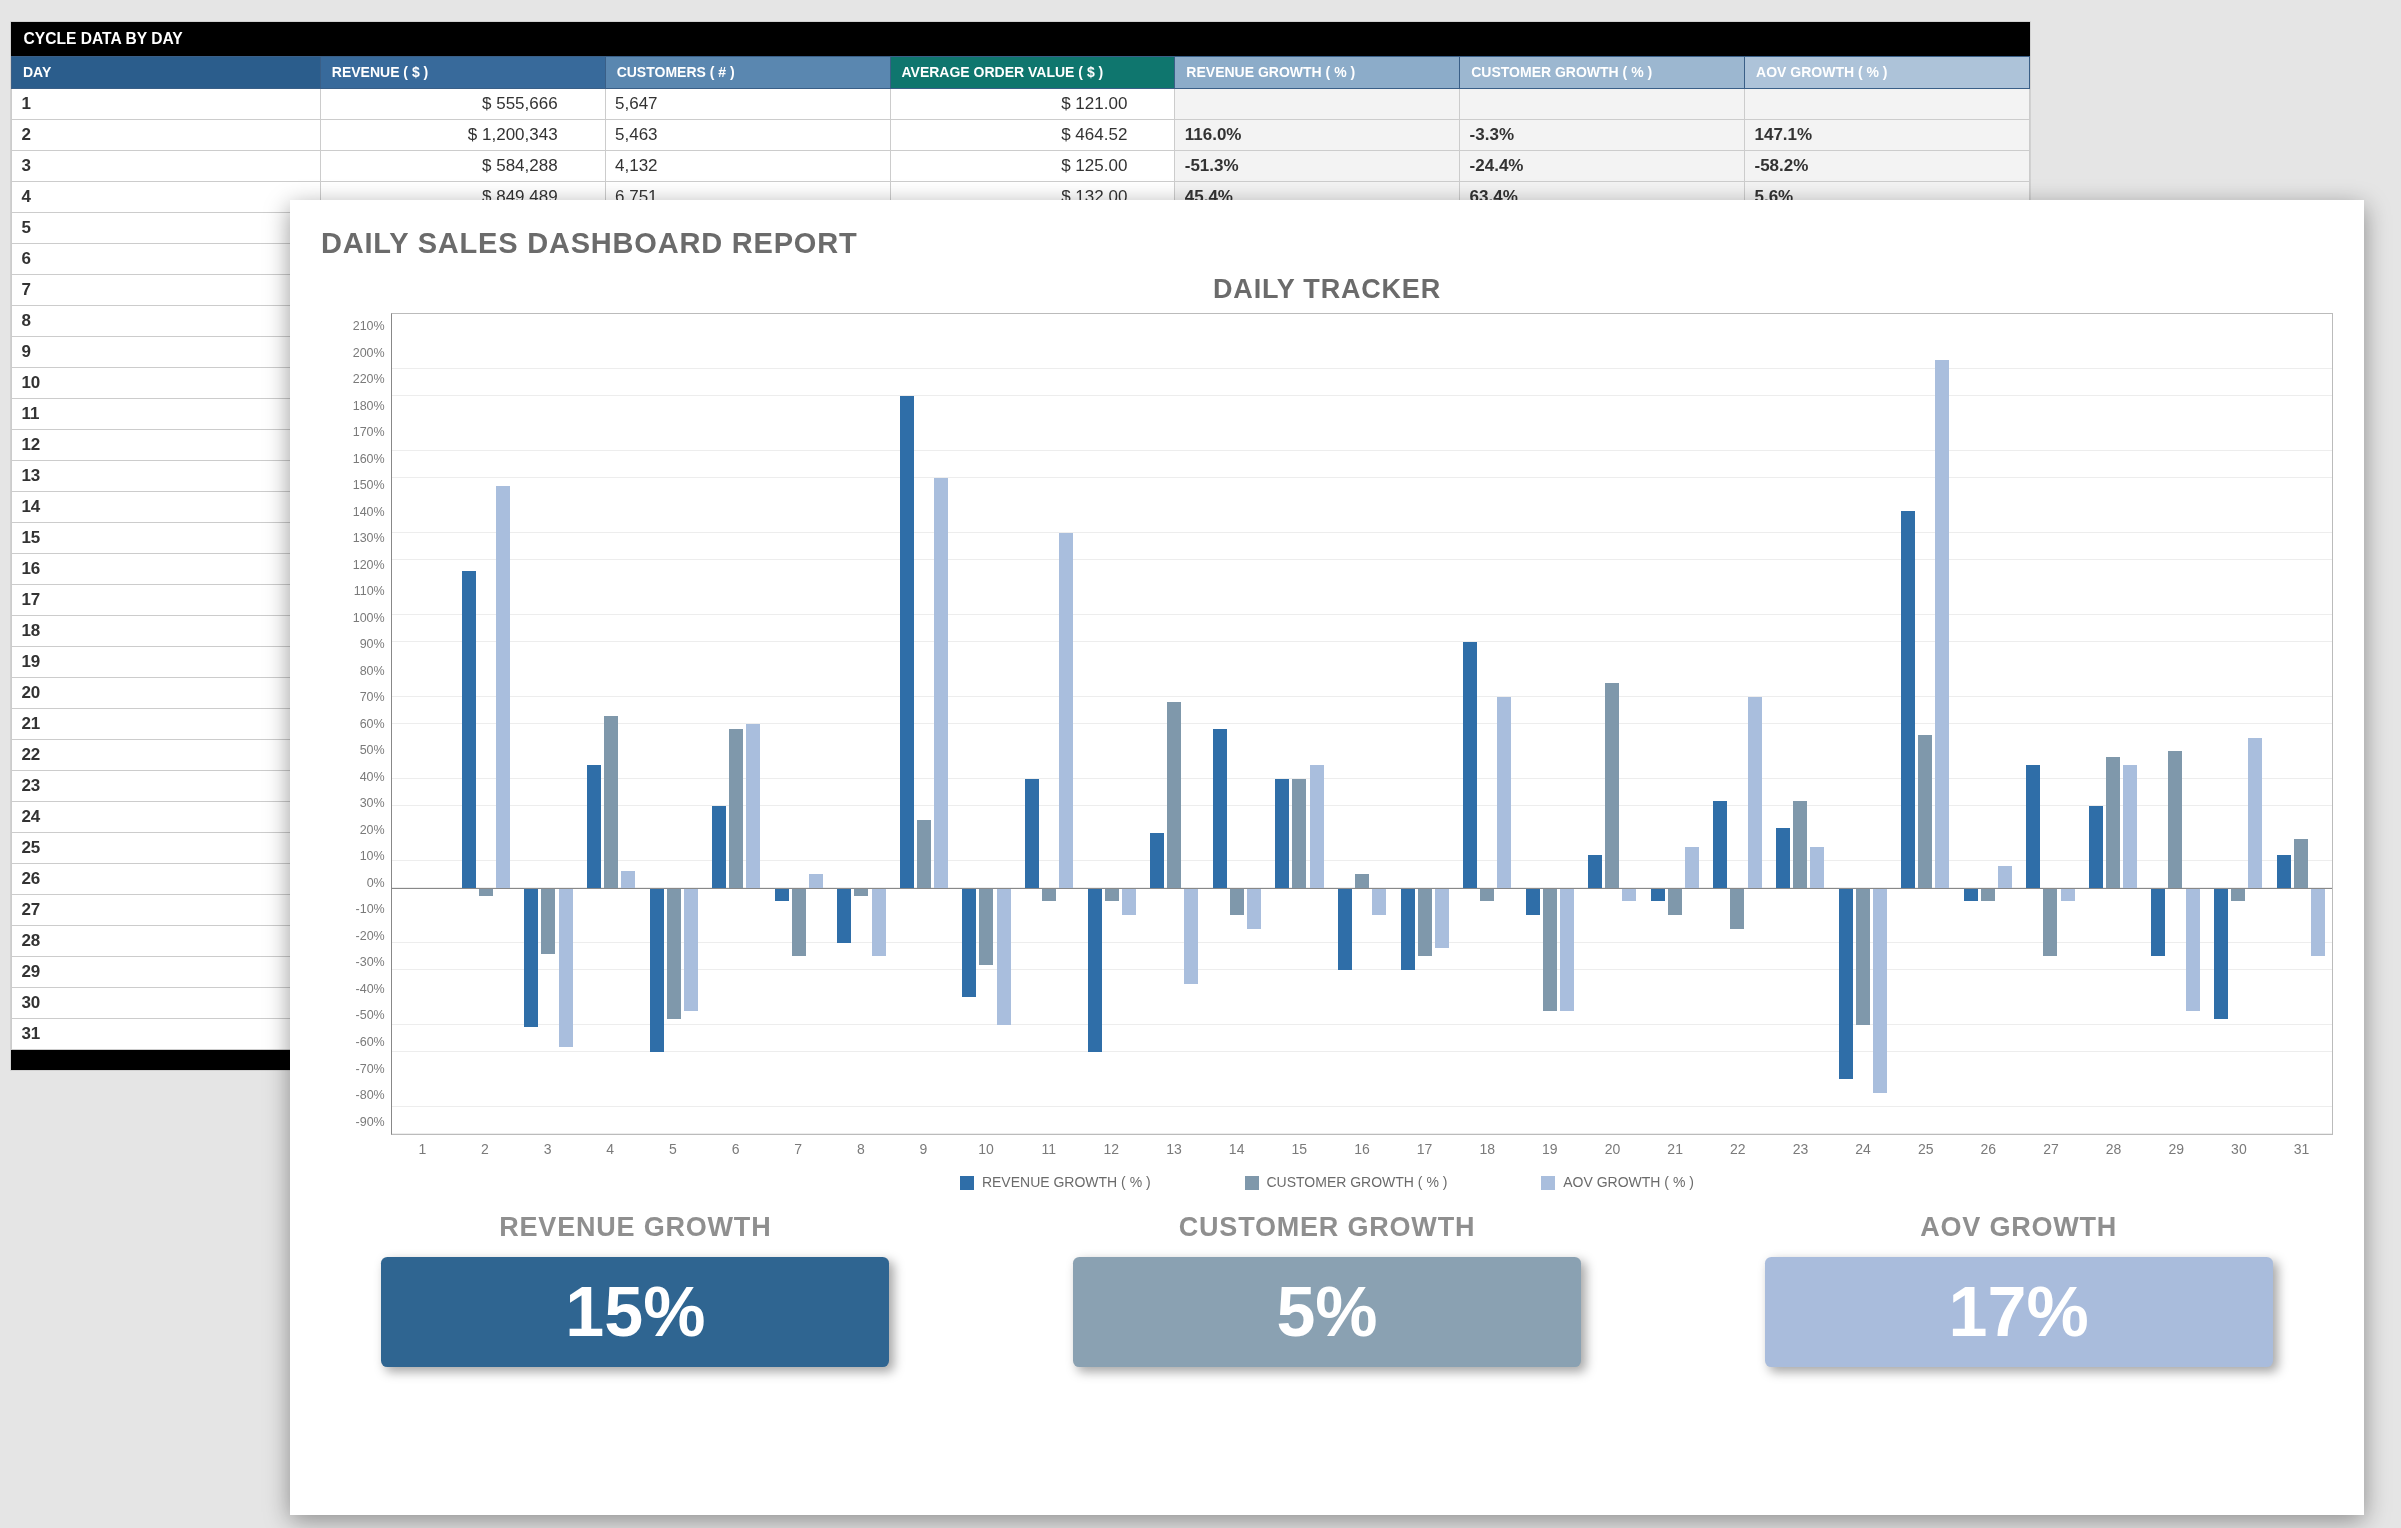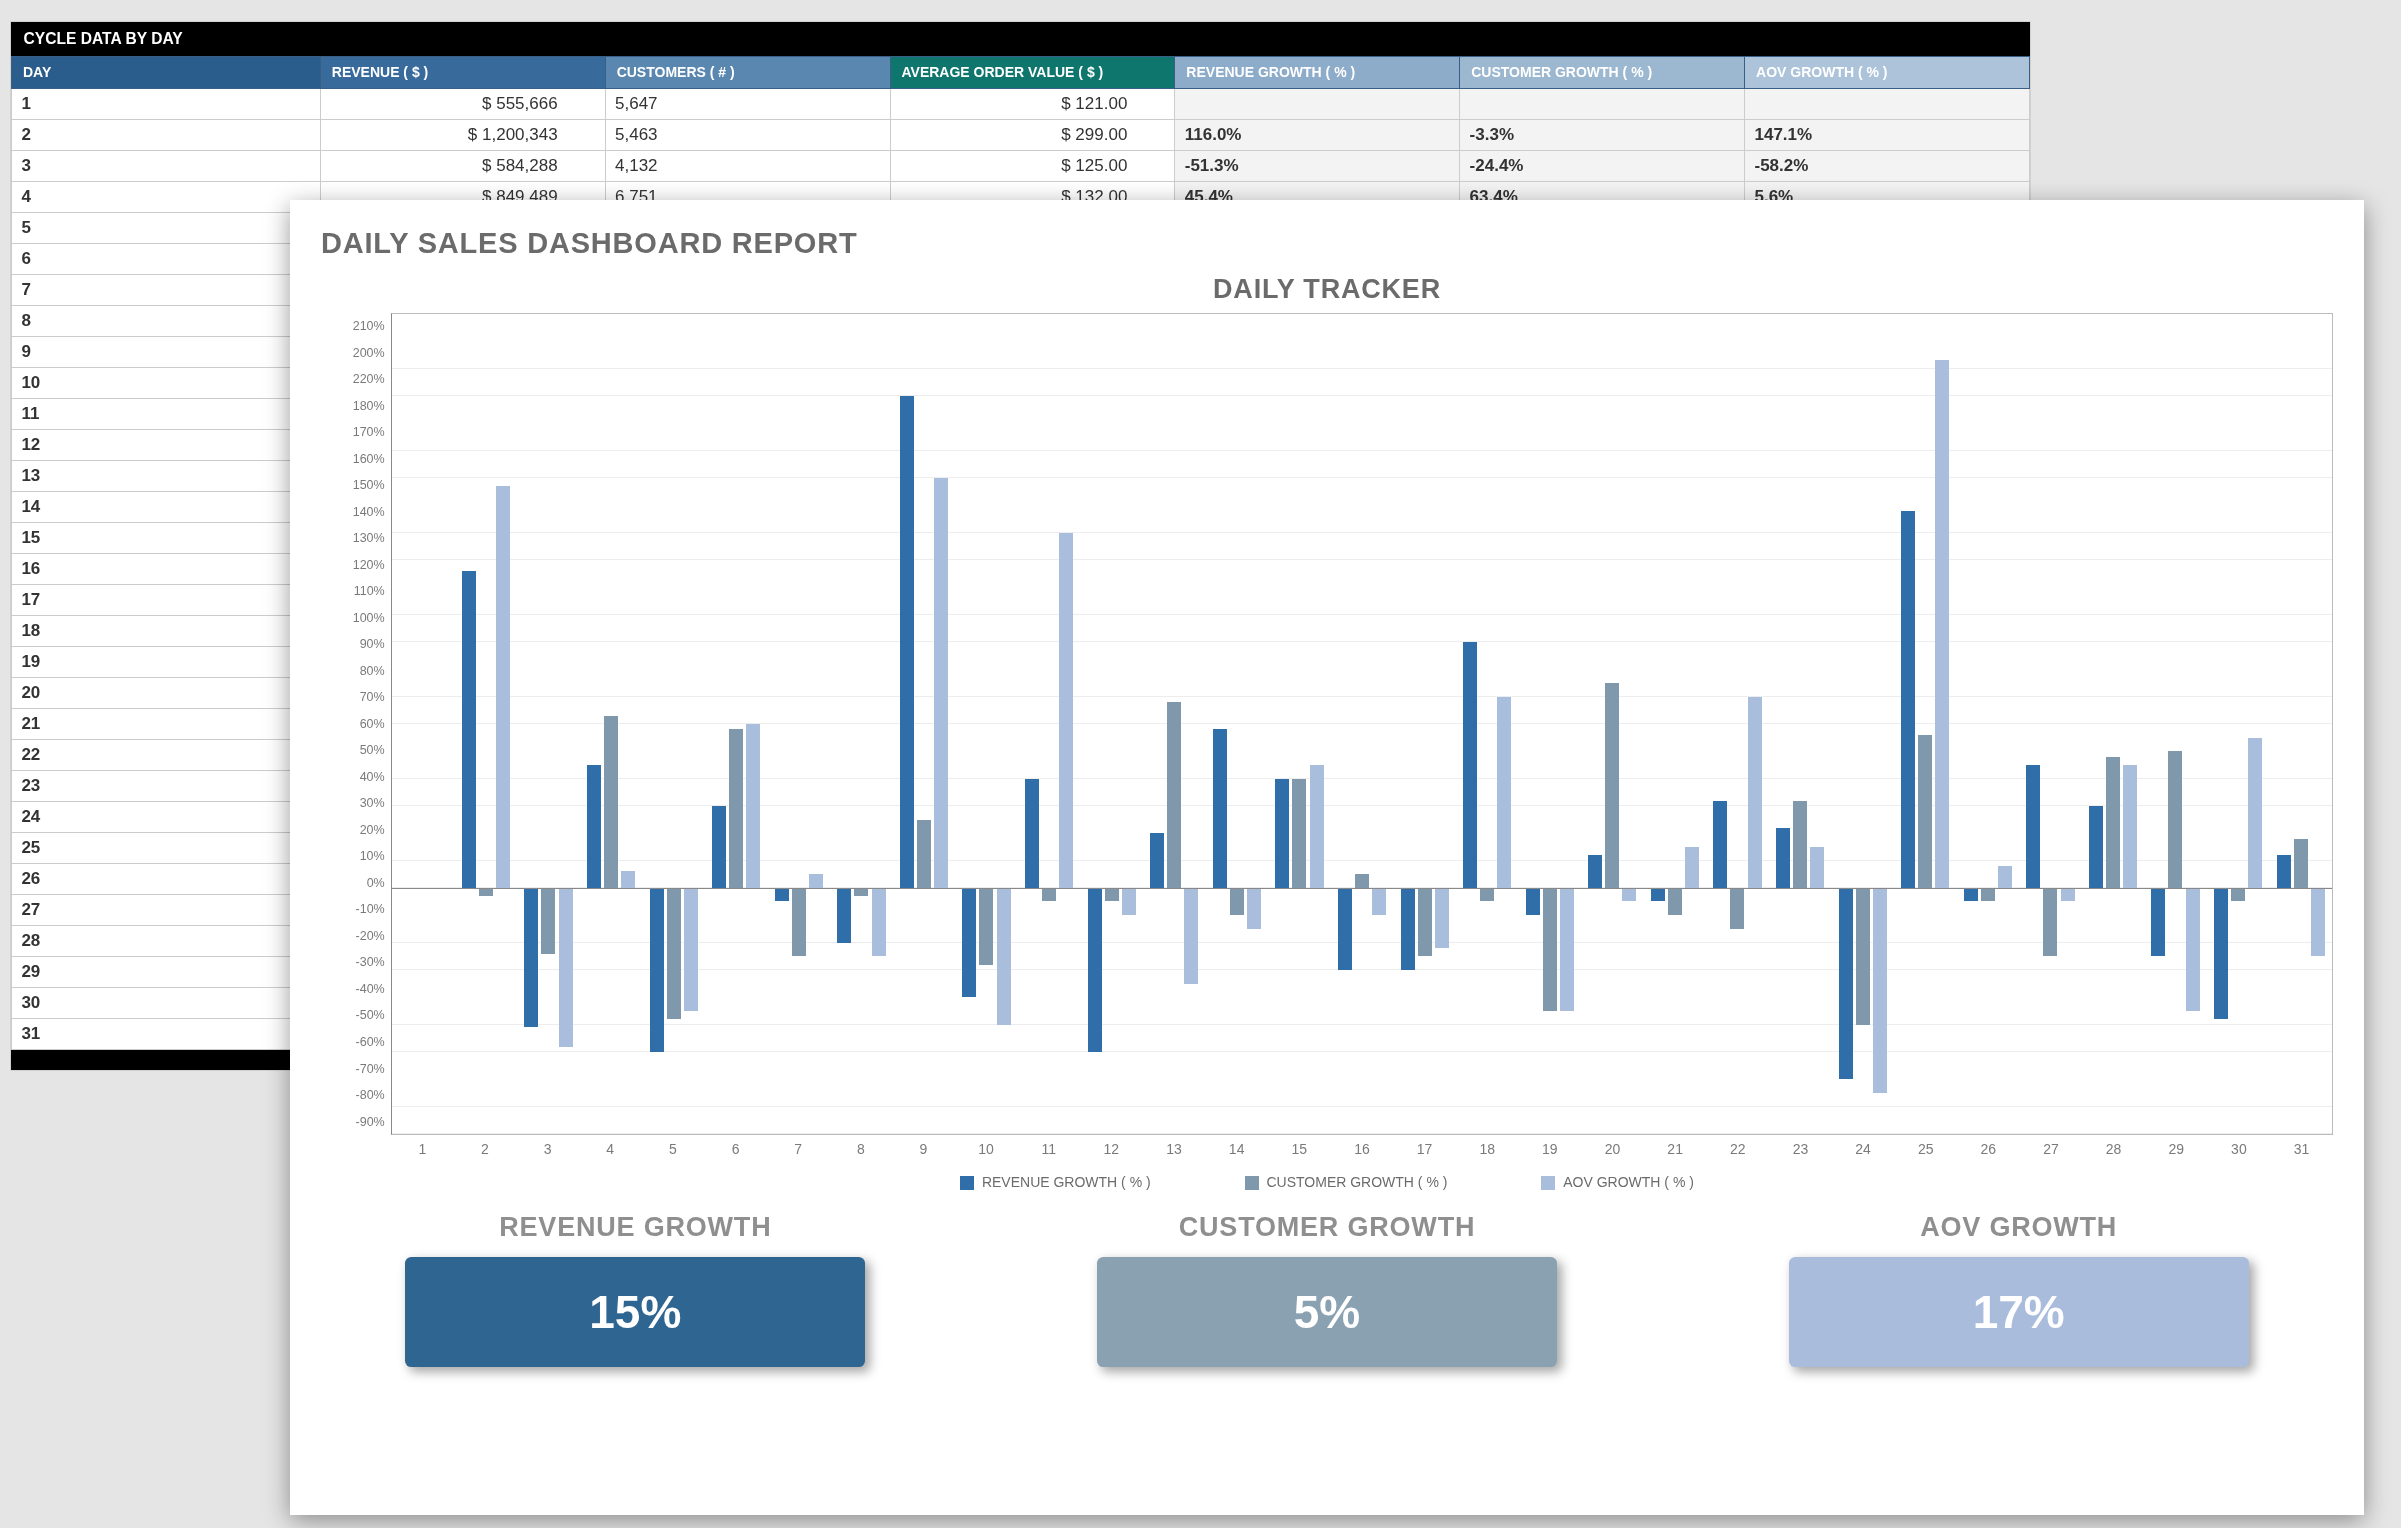--- a/index.html
+++ b/index.html
@@ -102,23 +102,23 @@
   .legend .sw0{background:#2f6ea8}.legend .sw1{background:#7f98ab}.legend .sw2{background:#a9bedd}
 
   .cur-avg-band { background:#000; color:#fff; font-weight:700; font-size:17px;
                   padding:6.3px 14px; margin-top:7.8px;}
   .kpis { display:flex; gap:63px; justify-content:space-around; margin-top:22px; }
   .kpi { flex:1; text-align:center;}
   .kpi .lbl { font-family:"Century Gothic","Trebuchet MS",Arial;
               font-size:27px; font-weight:700; color:#8f8f8f; letter-spacing:0.8px;
               margin-bottom:14px;}
   .kpi .box {
-    margin:0 auto; width:460px; height:110px; border-radius:6.3px;
+    margin:0 auto; width:508px; height:110px; border-radius:6.3px;
     display:flex; align-items:center; justify-content:center;
-    color:#fff; font-size:46px; font-weight:800;
+    color:#fff; font-size:70px; font-weight:800;
     box-shadow: 4.7px 4.7px 11px rgba(0,0,0,.35);
     font-family:"Century Gothic","Trebuchet MS",Arial;
   }
   .kpi .c0{background:#2f6591}
   .kpi .c1{background:#8aa1b2}
   .kpi .c2{background:#a9bcdc}
 </style>
 </head>
 <body>
 
@@ -143,21 +143,21 @@
     <td class="num">5,647</td>
     <td class="money">$                                  121.00</td>
     <td class="pct"></td>
     <td class="pct"></td>
     <td class="pct"></td>
         </tr>
         <tr>
           <td class="day">2</td>
     <td class="money">$                            1,200,343</td>
     <td class="num">5,463</td>
-    <td class="money">$                                  299.00</td>
+    <td class="money">$                                  464.52</td>
     <td class="pct">116.0%</td>
     <td class="pct">-3.3%</td>
     <td class="pct">147.1%</td>
         </tr>
         <tr>
           <td class="day">3</td>
     <td class="money">$                               584,288</td>
     <td class="num">4,132</td>
     <td class="money">$                                  125.00</td>
     <td class="pct">-51.3%</td>

